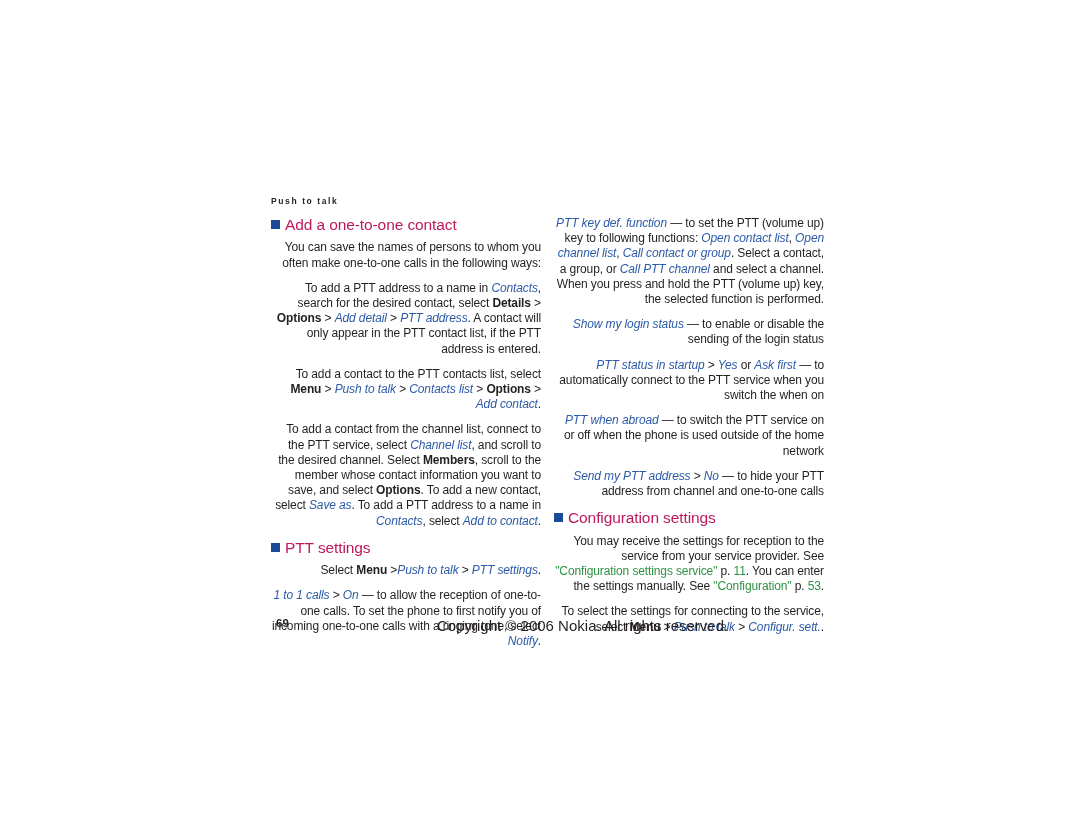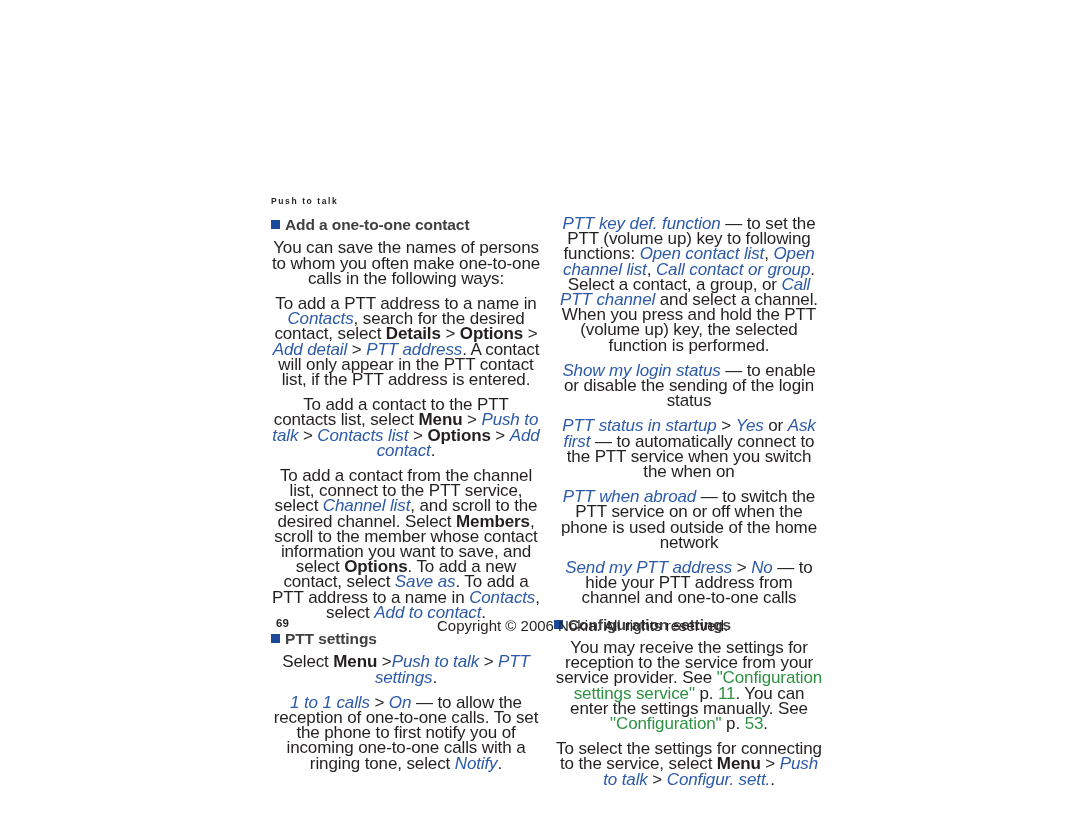--- a/index.html
+++ b/index.html
@@ -45,44 +45,44 @@
     width: 270px;
   }
   .col-left  { left: 271px; }
   .col-right { left: 554px; }
 
   
   h2.section-head {
     margin: 0 0 7px 0;
     padding: 0;
     font-size: 15.5px;
-    font-weight: bold;
-    color: #404040;
+    font-weight: normal;
+    color: #be185d;
     line-height: 1.12;
     letter-spacing: -0.1px;
   }
   h2.section-head .sqbullet {
     display: inline-block;
     width: 9px;
     height: 9px;
     background: #1a4a99;
     margin-right: 5px;
     vertical-align: 1px;
   }
 
   .gap-before-head { margin-top: 19px; }
 
   
   p.para {
     margin: 0 0 10px 0;
     padding: 0;
-    font-size: 17px;
+    font-size: 12px;
     line-height: 15.2px;
     color: #231f20;
-    text-align: center;
+    text-align: right;
     letter-spacing: -0.12px;
   }
   p.para:last-child { margin-bottom: 17px; }
 
   .b  { font-weight: bold; color: #231f20; }
   .i  { font-style: italic; color: #2c5aa8; }
   .g  { color: #2e9142; }
   .sep { color: #231f20; }
 
   

